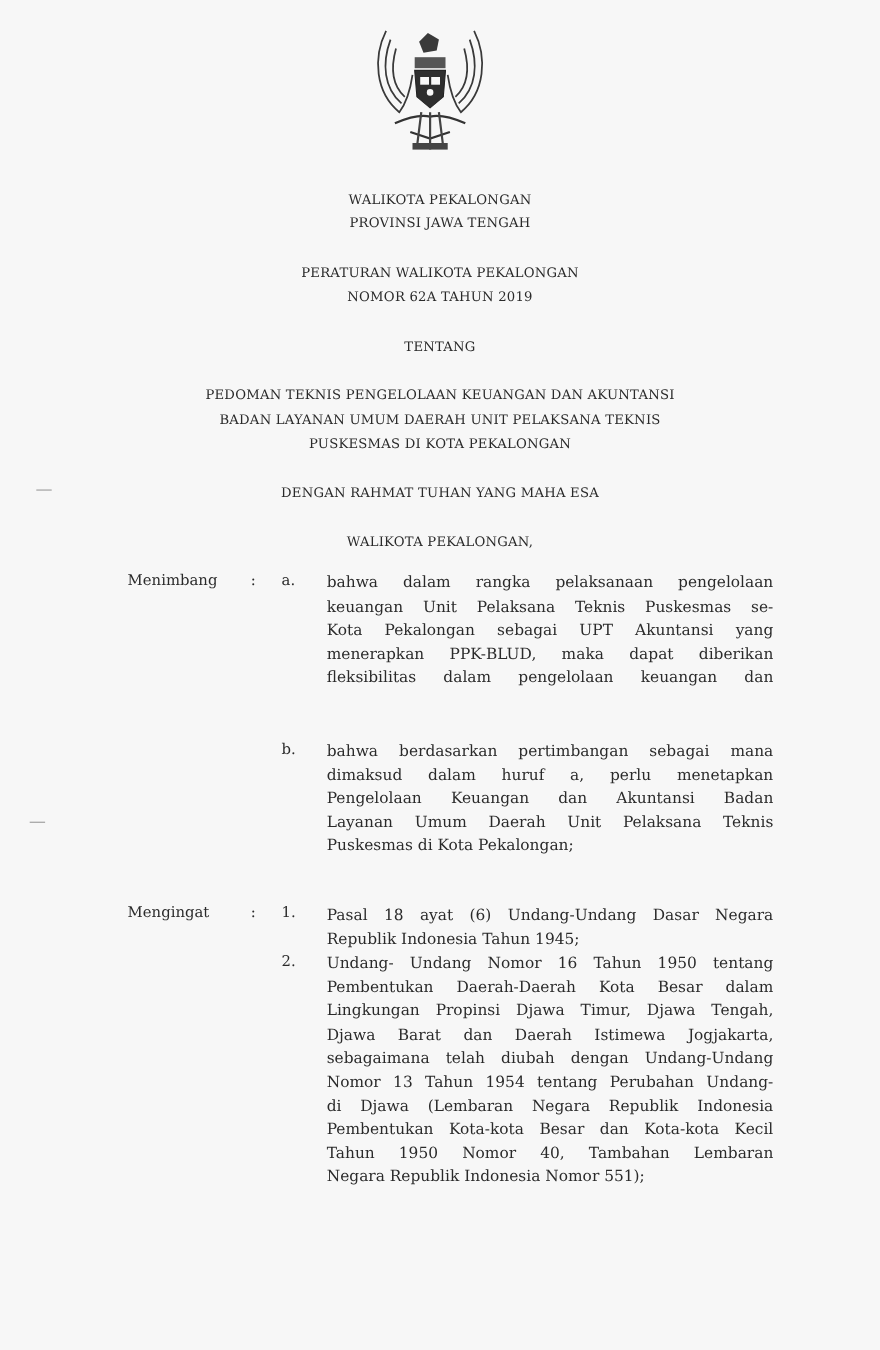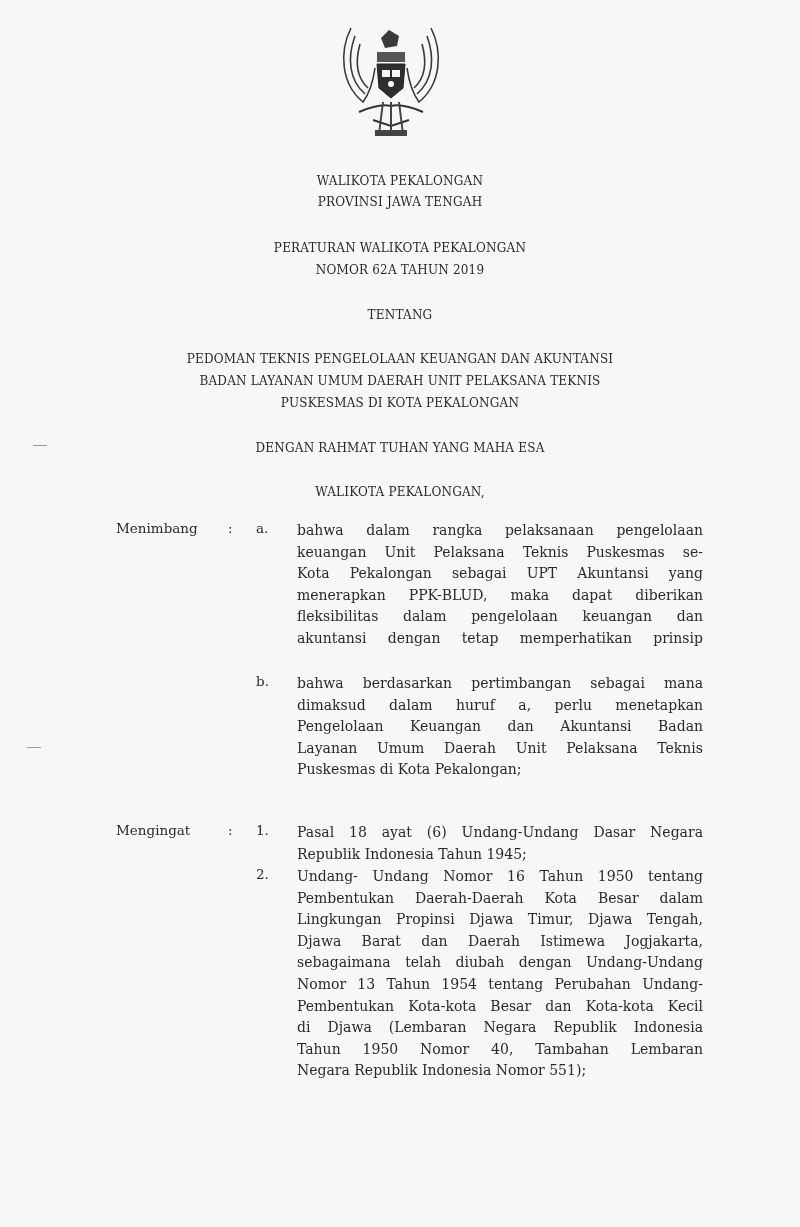--- a/index.html
+++ b/index.html
@@ -59,21 +59,20 @@
 <div class="row" style="top:520px;left:0;width:800px;">
   <span class="label">Menimbang</span>
   <span class="colon">:</span>
   <span class="marker">a.</span>
   <div class="body-text" style="top:0;">
     <span class="ln">bahwa dalam rangka pelaksanaan pengelolaan</span>
     <span class="ln">keuangan Unit Pelaksana Teknis Puskesmas se-</span>
     <span class="ln">Kota Pekalongan sebagai UPT Akuntansi yang</span>
     <span class="ln">menerapkan PPK-BLUD, maka dapat diberikan</span>
     <span class="ln">fleksibilitas dalam pengelolaan keuangan dan</span>
-    <span class="ln">akuntansi dengan tetap memperhatikan prinsip</span>
   </div>
 </div>
 
 <div class="row" style="top:673px;left:0;width:800px;">
   <span class="marker">b.</span>
   <div class="body-text" style="top:0;">
     <span class="ln">bahwa berdasarkan pertimbangan sebagai mana</span>
     <span class="ln">dimaksud dalam huruf a, perlu menetapkan</span>
     <span class="ln">Pengelolaan Keuangan dan Akuntansi Badan</span>
     <span class="ln">Layanan Umum Daerah Unit Pelaksana Teknis</span>
@@ -93,18 +92,18 @@
 
 <div class="row" style="top:866px;left:0;width:800px;">
   <span class="marker">2.</span>
   <div class="body-text" style="top:0;">
     <span class="ln">Undang- Undang Nomor 16 Tahun 1950 tentang</span>
     <span class="ln">Pembentukan Daerah-Daerah Kota Besar dalam</span>
     <span class="ln">Lingkungan Propinsi Djawa Timur, Djawa Tengah,</span>
     <span class="ln">Djawa Barat dan Daerah Istimewa Jogjakarta,</span>
     <span class="ln">sebagaimana telah diubah dengan Undang-Undang</span>
     <span class="ln">Nomor 13 Tahun 1954 tentang Perubahan Undang-</span>
+    <span class="ln">di Djawa (Lembaran Negara Republik Indonesia</span>
     <span class="ln">Pembentukan Kota-kota Besar dan Kota-kota Kecil</span>
-    <span class="ln">di Djawa (Lembaran Negara Republik Indonesia</span>
     <span class="ln">Tahun 1950 Nomor 40, Tambahan Lembaran</span>
     <span class="ln last">Negara Republik Indonesia Nomor 551);</span>
   </div>
 </div>
 
 </body></html>

